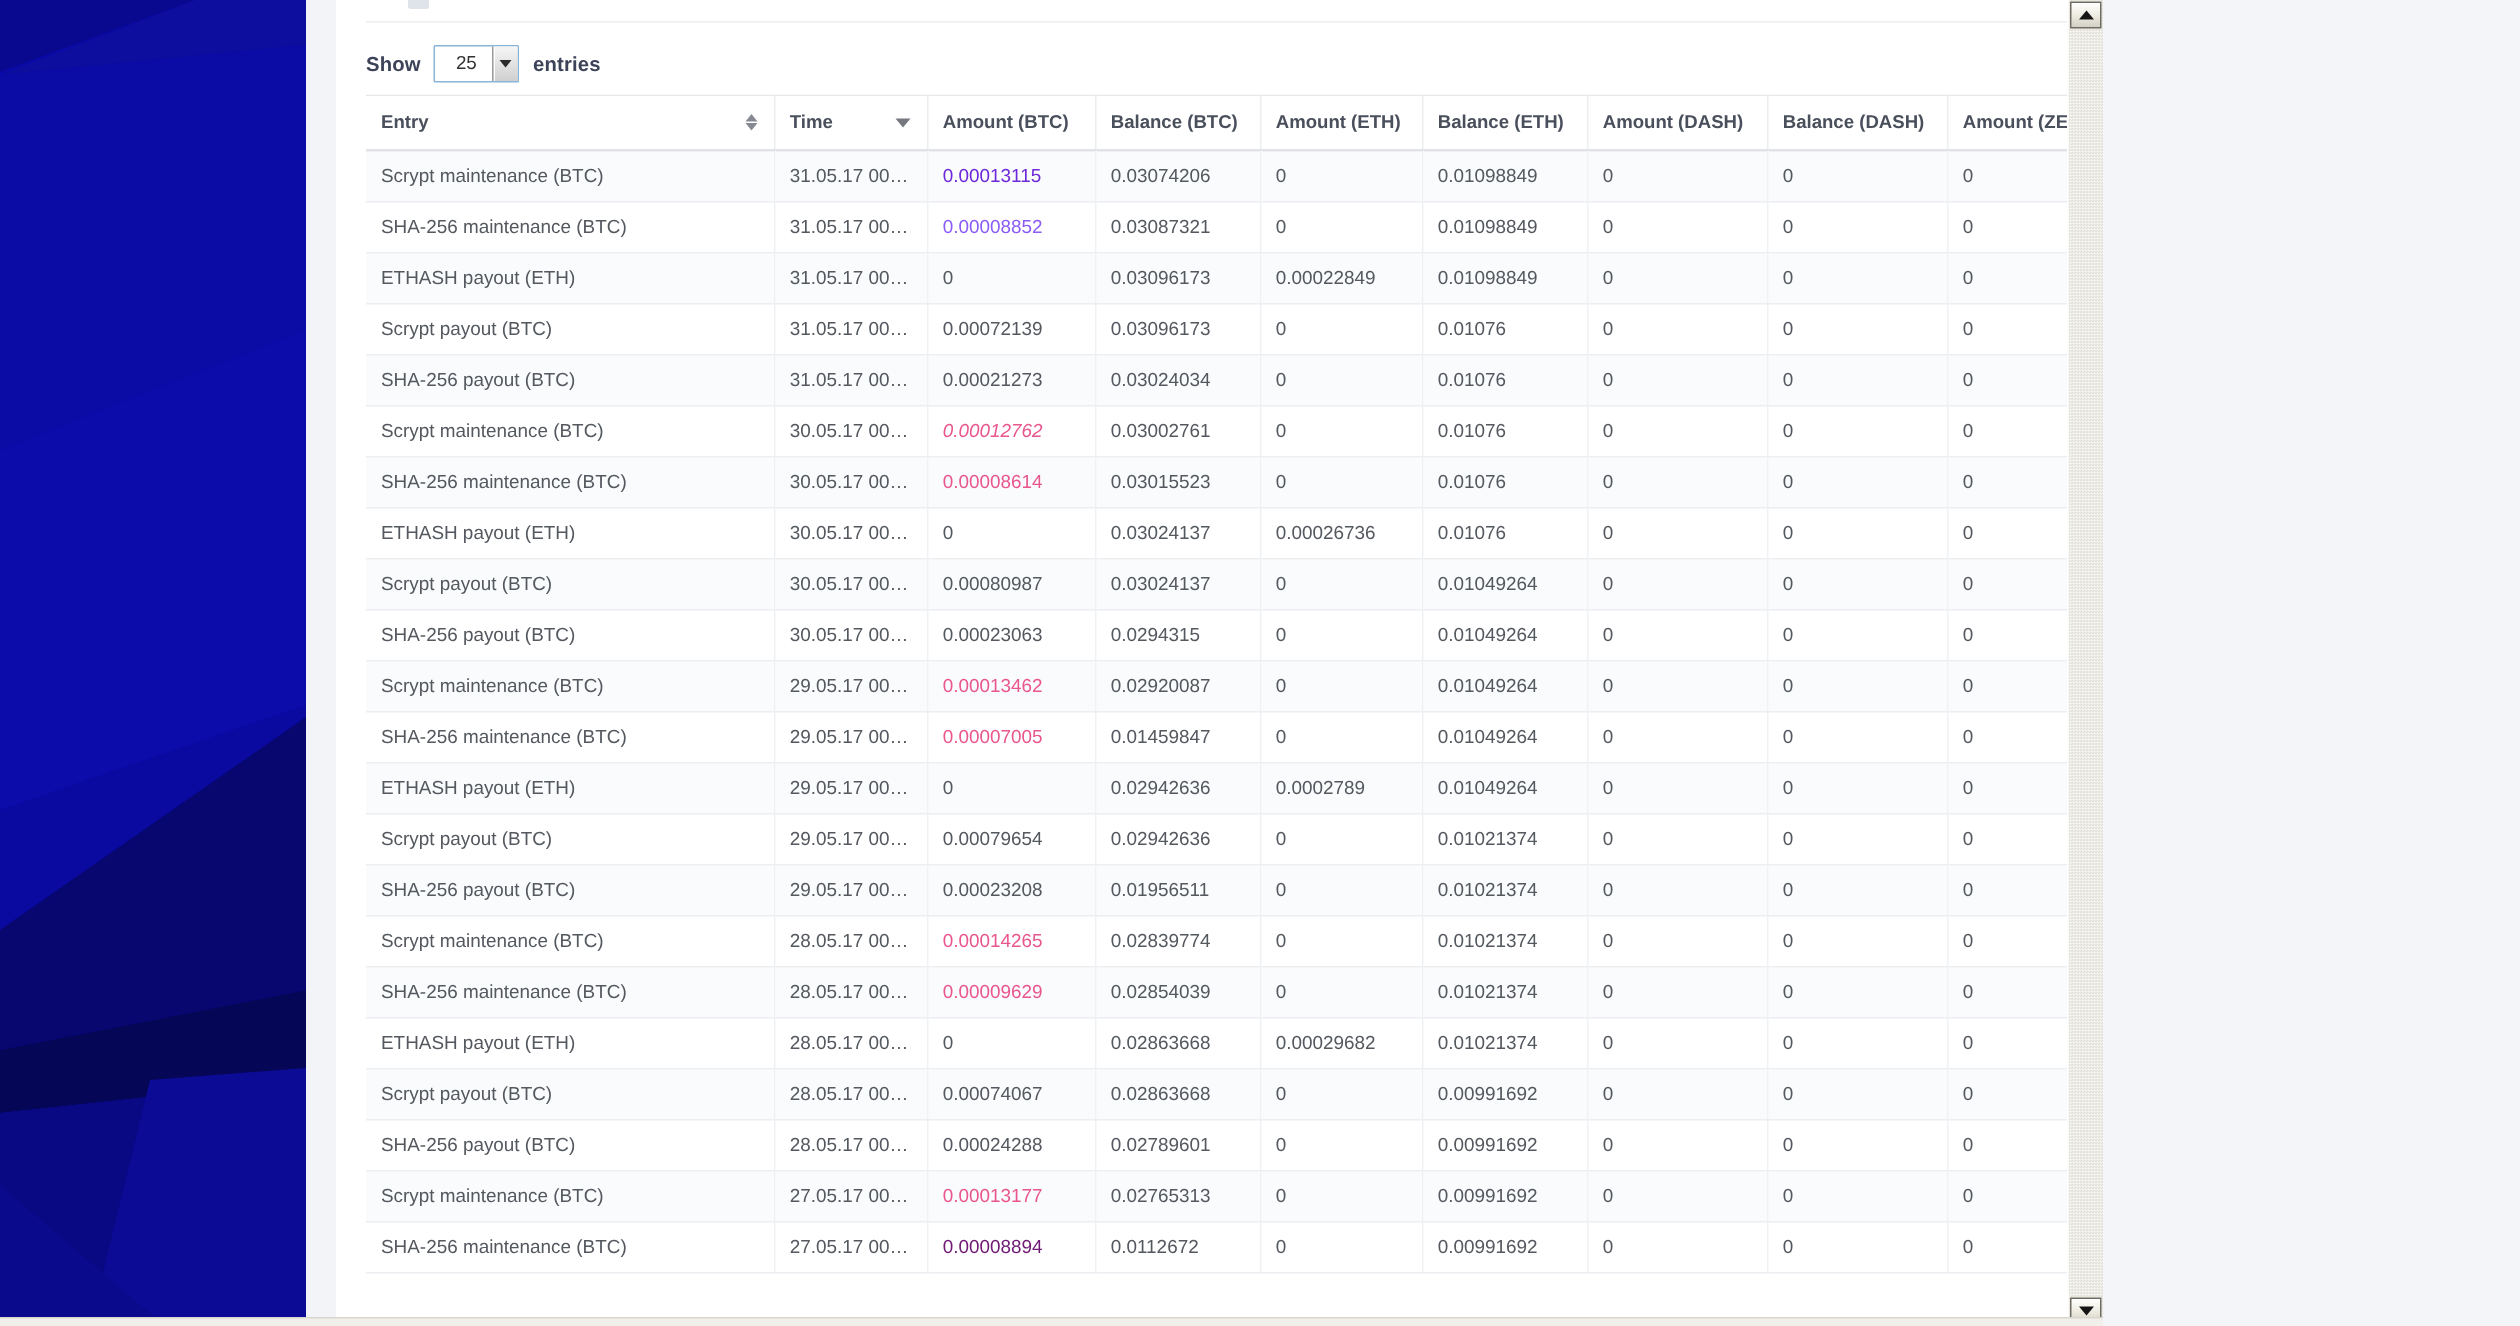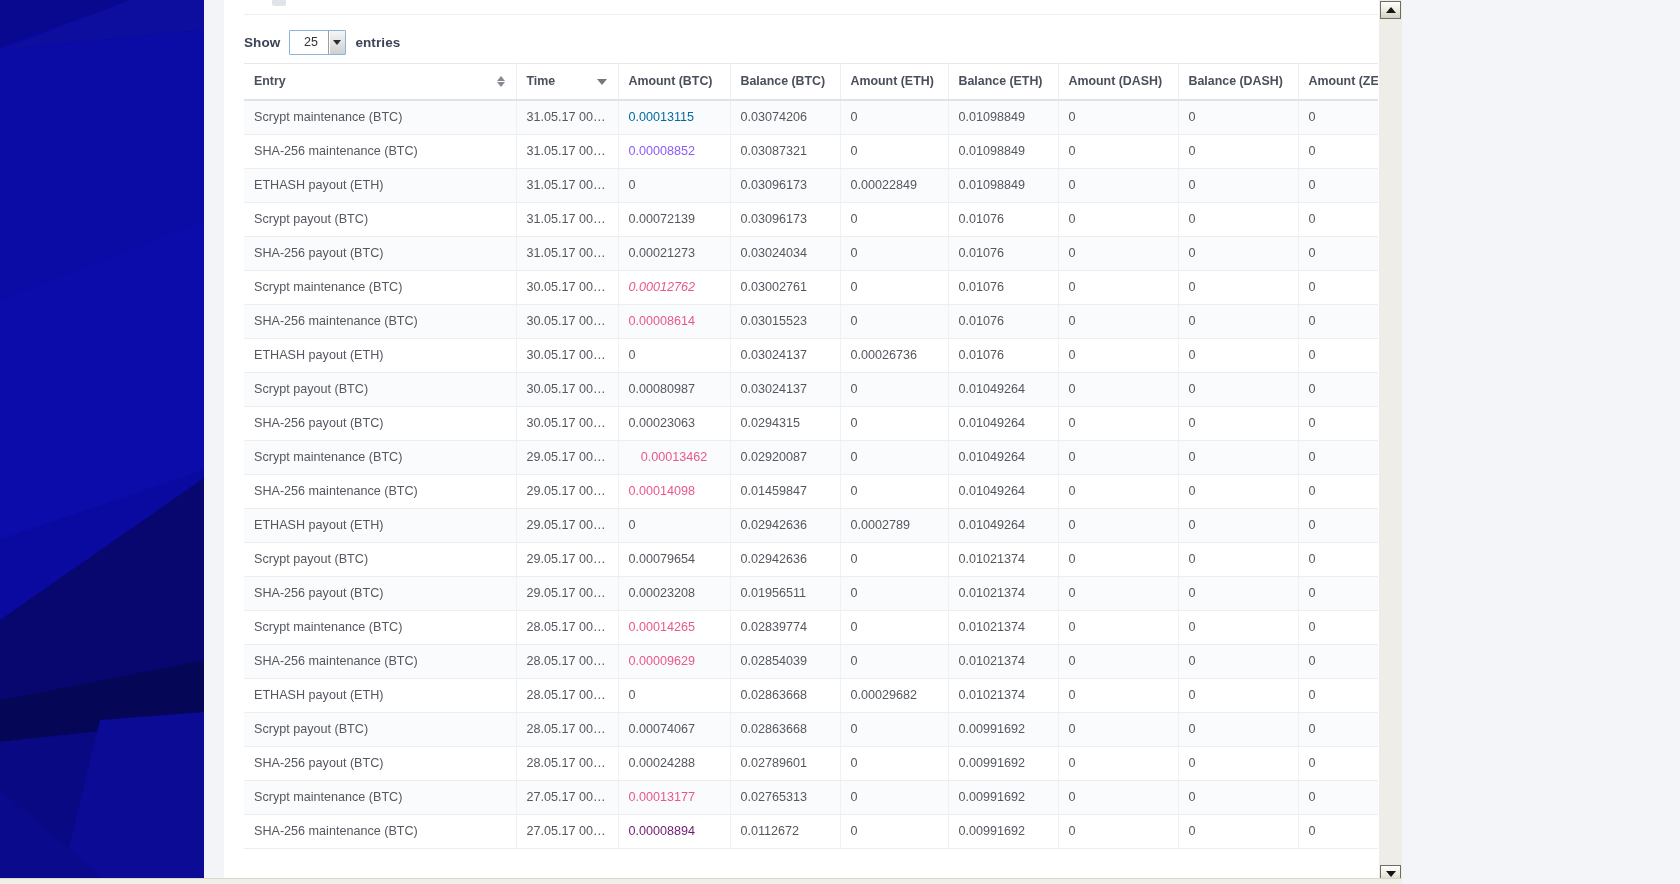--- a/index.html
+++ b/index.html
@@ -382,21 +382,21 @@
                 <span>Balance (ZEC)</span>
                 <span class="sort-ico"></span>
               </div>
             </th>
           </tr>
       </thead>
       <tbody id="body-rows">
           <tr class="odd">
             <td>Scrypt maintenance (BTC)</td>
             <td>31.05.17 00:38</td>
-            <td class="neg" style="color: #0369a1;">0.00013115</td>
+            <td class="neg" style="color: #6d28d9;">0.00013115</td>
             <td>0.03074206</td>
             <td>0</td>
             <td>0.01098849</td>
             <td>0</td>
             <td>0</td>
             <td>0</td>
             <td>0</td>
           </tr>
           <tr class="even">
             <td>SHA-256 maintenance (BTC)</td>
@@ -502,33 +502,33 @@
             <td>0</td>
             <td>0.01049264</td>
             <td>0</td>
             <td>0</td>
             <td>0</td>
             <td>0</td>
           </tr>
           <tr class="odd">
             <td>Scrypt maintenance (BTC)</td>
             <td>29.05.17 00:44</td>
-            <td class="neg" style="color: rgb(232, 87, 142); text-align: center;">0.00013462</td>
+            <td class="neg" style="color: rgb(232, 87, 142);">0.00013462</td>
             <td>0.02920087</td>
             <td>0</td>
             <td>0.01049264</td>
             <td>0</td>
             <td>0</td>
             <td>0</td>
             <td>0</td>
           </tr>
           <tr class="even">
             <td>SHA-256 maintenance (BTC)</td>
             <td>29.05.17 00:44</td>
-            <td class="neg" style="color: rgb(232, 87, 142);">0.00014098</td>
+            <td class="neg" style="color: rgb(232, 87, 142);">0.00007005</td>
             <td>0.01459847</td>
             <td>0</td>
             <td>0.01049264</td>
             <td>0</td>
             <td>0</td>
             <td>0</td>
             <td>0</td>
           </tr>
           <tr class="odd">
             <td>ETHASH payout (ETH)</td>

